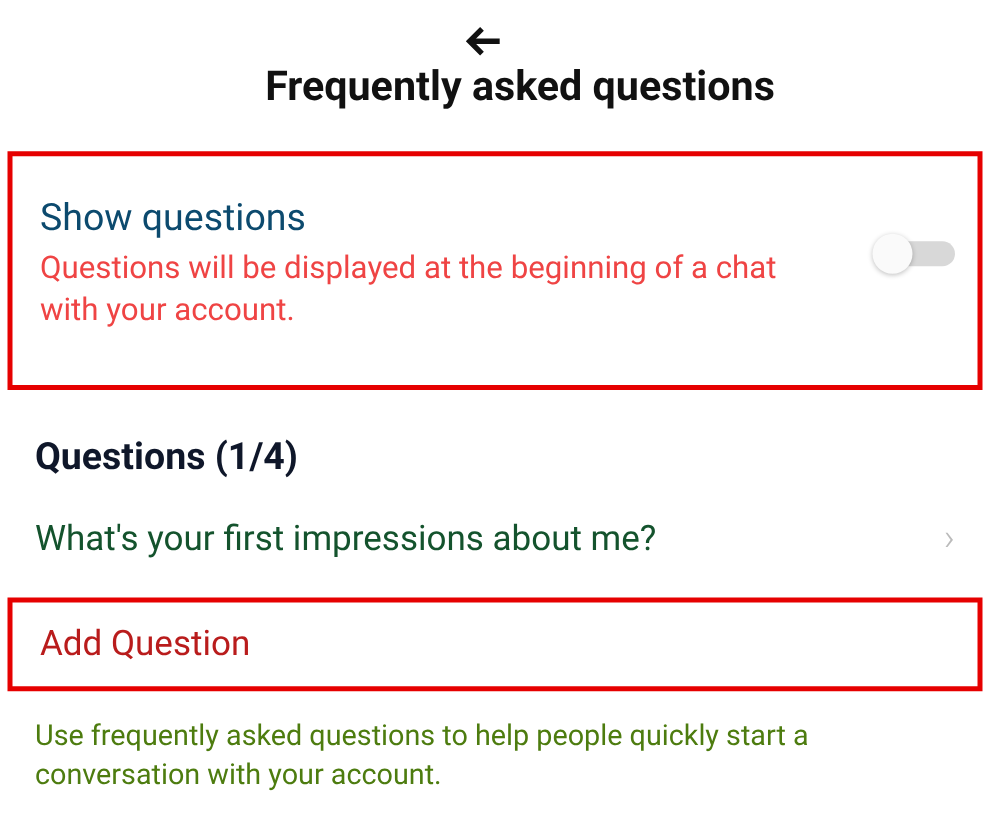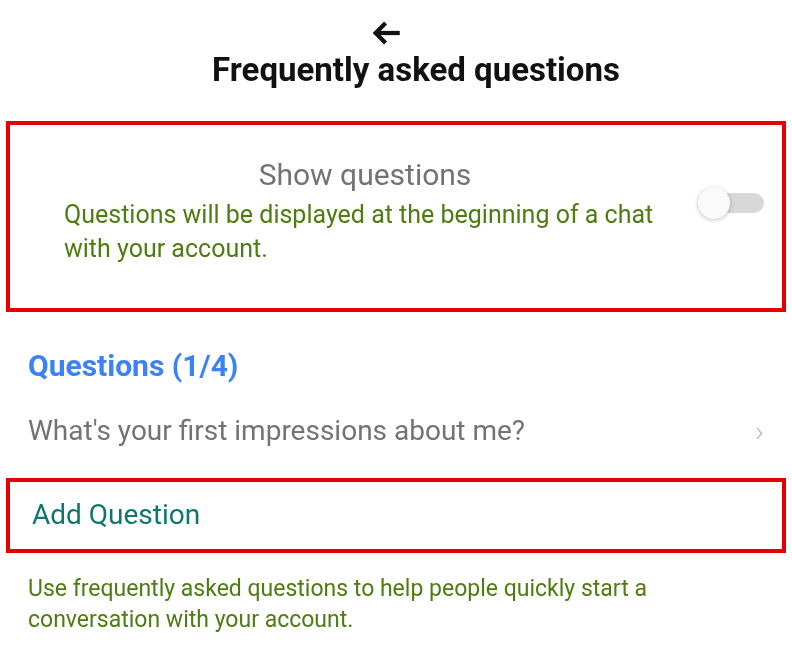--- a/index.html
+++ b/index.html
@@ -35,31 +35,29 @@
 
     .highlight-box {
       border: 4px solid #e60000;
       margin: 16px 6px 28px 6px;
       padding: 32px 16px 42px 22px;
     }
     .row-flex { display: flex; align-items: flex-start; }
     .row-text { flex: 1; }
     .row-title {
       font-size: 30px;
-      color: #737373;
+      color: #0c4a6e;
       margin-bottom: 6px;
       font-weight: 400;
-      text-align: center;
     }
     .row-desc {
       font-size: 25px;
-      color: #4d7c0f;
+      color: #ef4444;
       line-height: 1.35;
       max-width: 590px;
-      margin-left: 32px;
     }
 
     .toggle {
       position: relative;
       width: 66px;
       height: 32px;
       margin-top: 30px;
       margin-right: 2px;
       cursor: pointer;
     }
@@ -80,43 +78,43 @@
       height: 32px;
       background: #fafafa;
       border-radius: 50%;
       box-shadow: 0 1px 4px rgba(0,0,0,0.25);
     }
 
     .section-title {
       font-size: 30px;
       font-weight: 700;
       padding: 8px 28px 30px 28px;
-      color: #3b82f6;
+      color: #0f172a;
     }
 
     .question-row {
       display: flex;
       align-items: center;
       padding: 0 28px 18px 28px;
       cursor: pointer;
     }
     .question-label {
       flex: 1;
       font-size: 28px;
-      color: #737373;
+      color: #14532d;
     }
     .chevron { color: #bbb; font-size: 30px; font-weight: 300; }
 
     .highlight-box.second {
       margin: 12px 6px 6px 6px;
       padding: 16px 16px 18px 22px;
     }
     .add-question {
       font-size: 28px;
-      color: #0f766e;
+      color: #b91c1c;
       font-weight: 400;
       cursor: pointer;
     }
 
     .helper {
       font-size: 23px;
       color: #4d7c0f;
       padding: 14px 28px;
       line-height: 1.35;
     }

